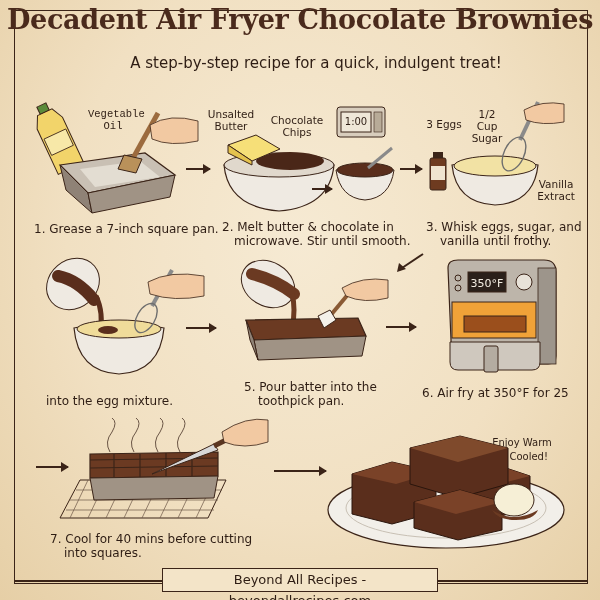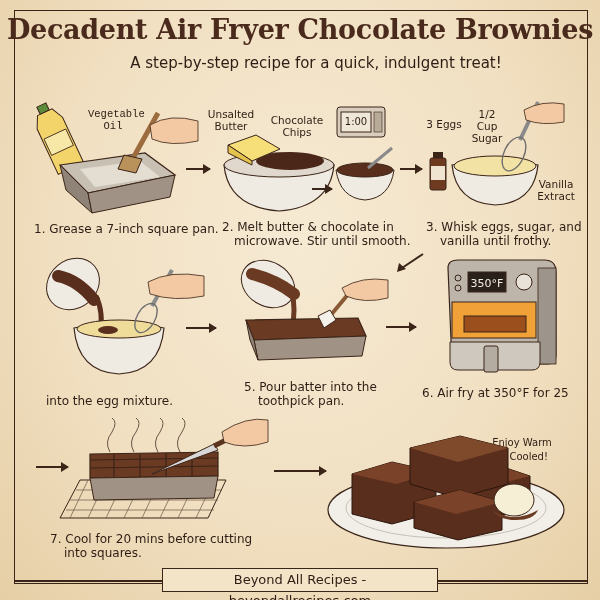--- a/index.html
+++ b/index.html
@@ -8,21 +8,21 @@
     background: radial-gradient(ellipse at 50% 40%, #f6ead3 0%, #f1e0c2 55%, #e6cfa6 100%);
     font-family: "DejaVu Sans", sans-serif;
     color: #3b2418;
     position: relative;
   }
   .frame {
     position: absolute; left: 14px; top: 10px; width: 574px; height: 574px;
     border: 1.5px solid #3b2418;
   }
   .title {
-    position: absolute; left: 0; top: 14px; width: 600px; text-align: center;
+    position: absolute; left: 0; top: 4px; width: 600px; text-align: center;
     font-family: "DejaVu Serif", serif; font-size: 27px; font-weight: bold;
     color: #4a2a1c; letter-spacing: -0.3px;
   }
   .subtitle {
     position: absolute; left: 0; top: 54px; width: 600px; text-align: center;
     font-size: 15px; color: #2e1d14; margin-left: 16px;
   }
   .caption {
     position: absolute; font-size: 12px; line-height: 14px; color: #2e1d14;
   }
@@ -211,21 +211,21 @@
     <path d="M6 6 L134 4 L134 28 L6 30 Z" fill="#6b3a22" stroke="#3b2418" stroke-width="1.2"></path>
     <path d="M6 12 L134 10 M6 20 L134 18 M30 6 L30 30 M56 6 L56 30 M82 5 L82 29 M108 5 L108 29" stroke="#3b2418" stroke-width="1.2"></path>
     <path d="M6 30 L10 52 L130 50 L134 28 Z" fill="#a09385" stroke="#3b2418"></path>
   </svg>
   <svg style="left:150px;top:418px" width="120" height="62">
     <path d="M2 56 L64 26 L68 32 Z" fill="#d8d8d8" stroke="#3b2418"></path>
     <line x1="64" y1="28" x2="84" y2="18" stroke="#5a3520" stroke-width="5"></line>
     <path d="M72 14 q24 -16 46 -12 v22 q-24 8 -44 0 z" fill="#f2c9a2" stroke="#3b2418" stroke-width="0.8"></path>
   </svg>
   <div class="caption" style="left:50px;top:532px;">
-    <span>7. Cool for 20 mins before cutting</span><br>
+    <span>7. Cool for 40 mins before cutting</span><br>
     <span style="padding-left:14px">into squares.</span>
   </div>
 </div>
 <div class="arrow" style="left:274px;top:470px;width:52px;"></div>
 
 <div>
   <div class="label" style="left:482px;top:436px;width:80px;font-size:10px;line-height:14px;">
     <span>Enjoy Warm</span><br>
     <span>or Cooled!</span>
   </div>

